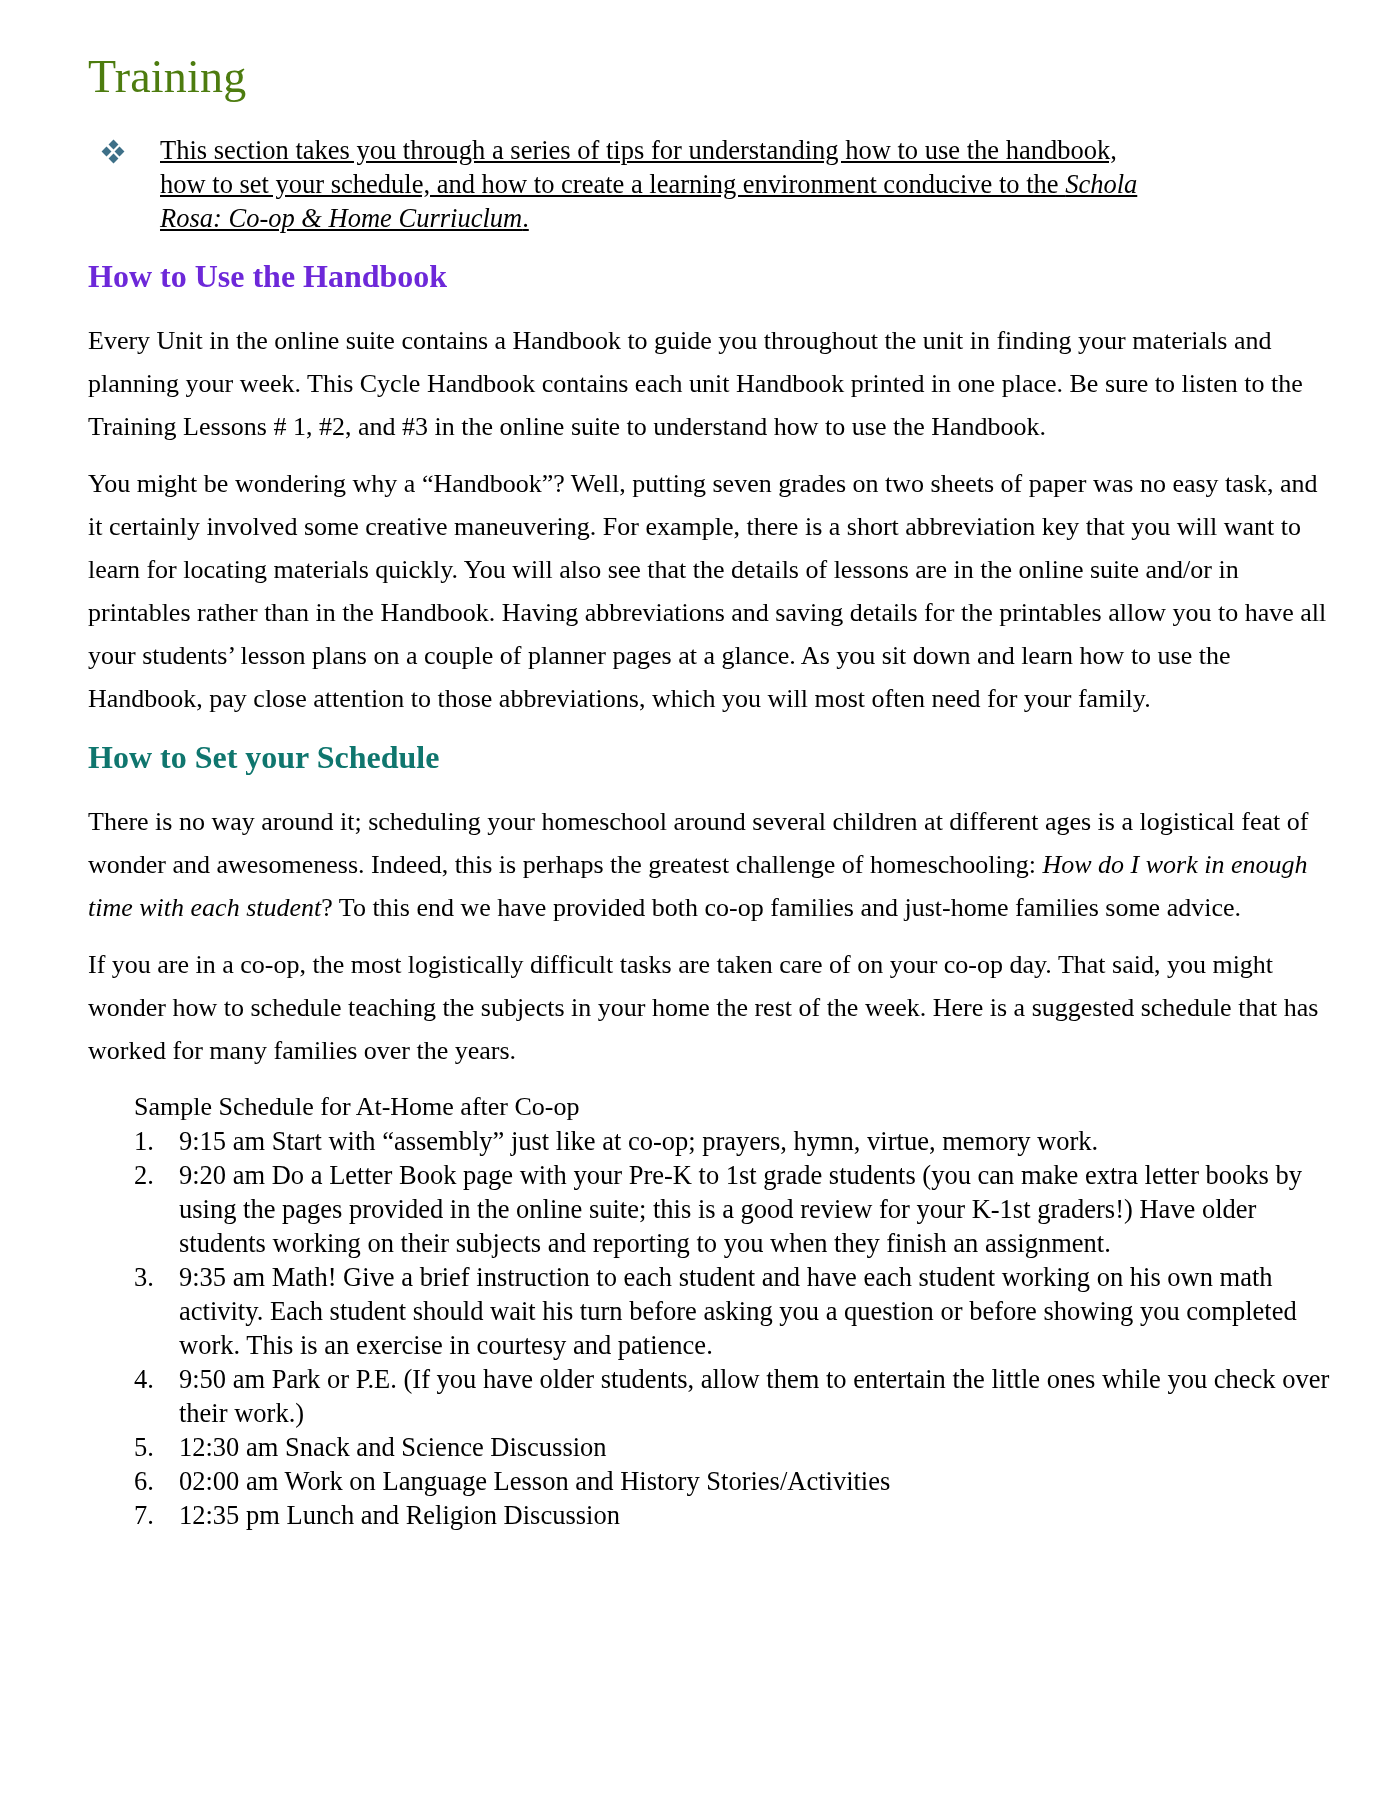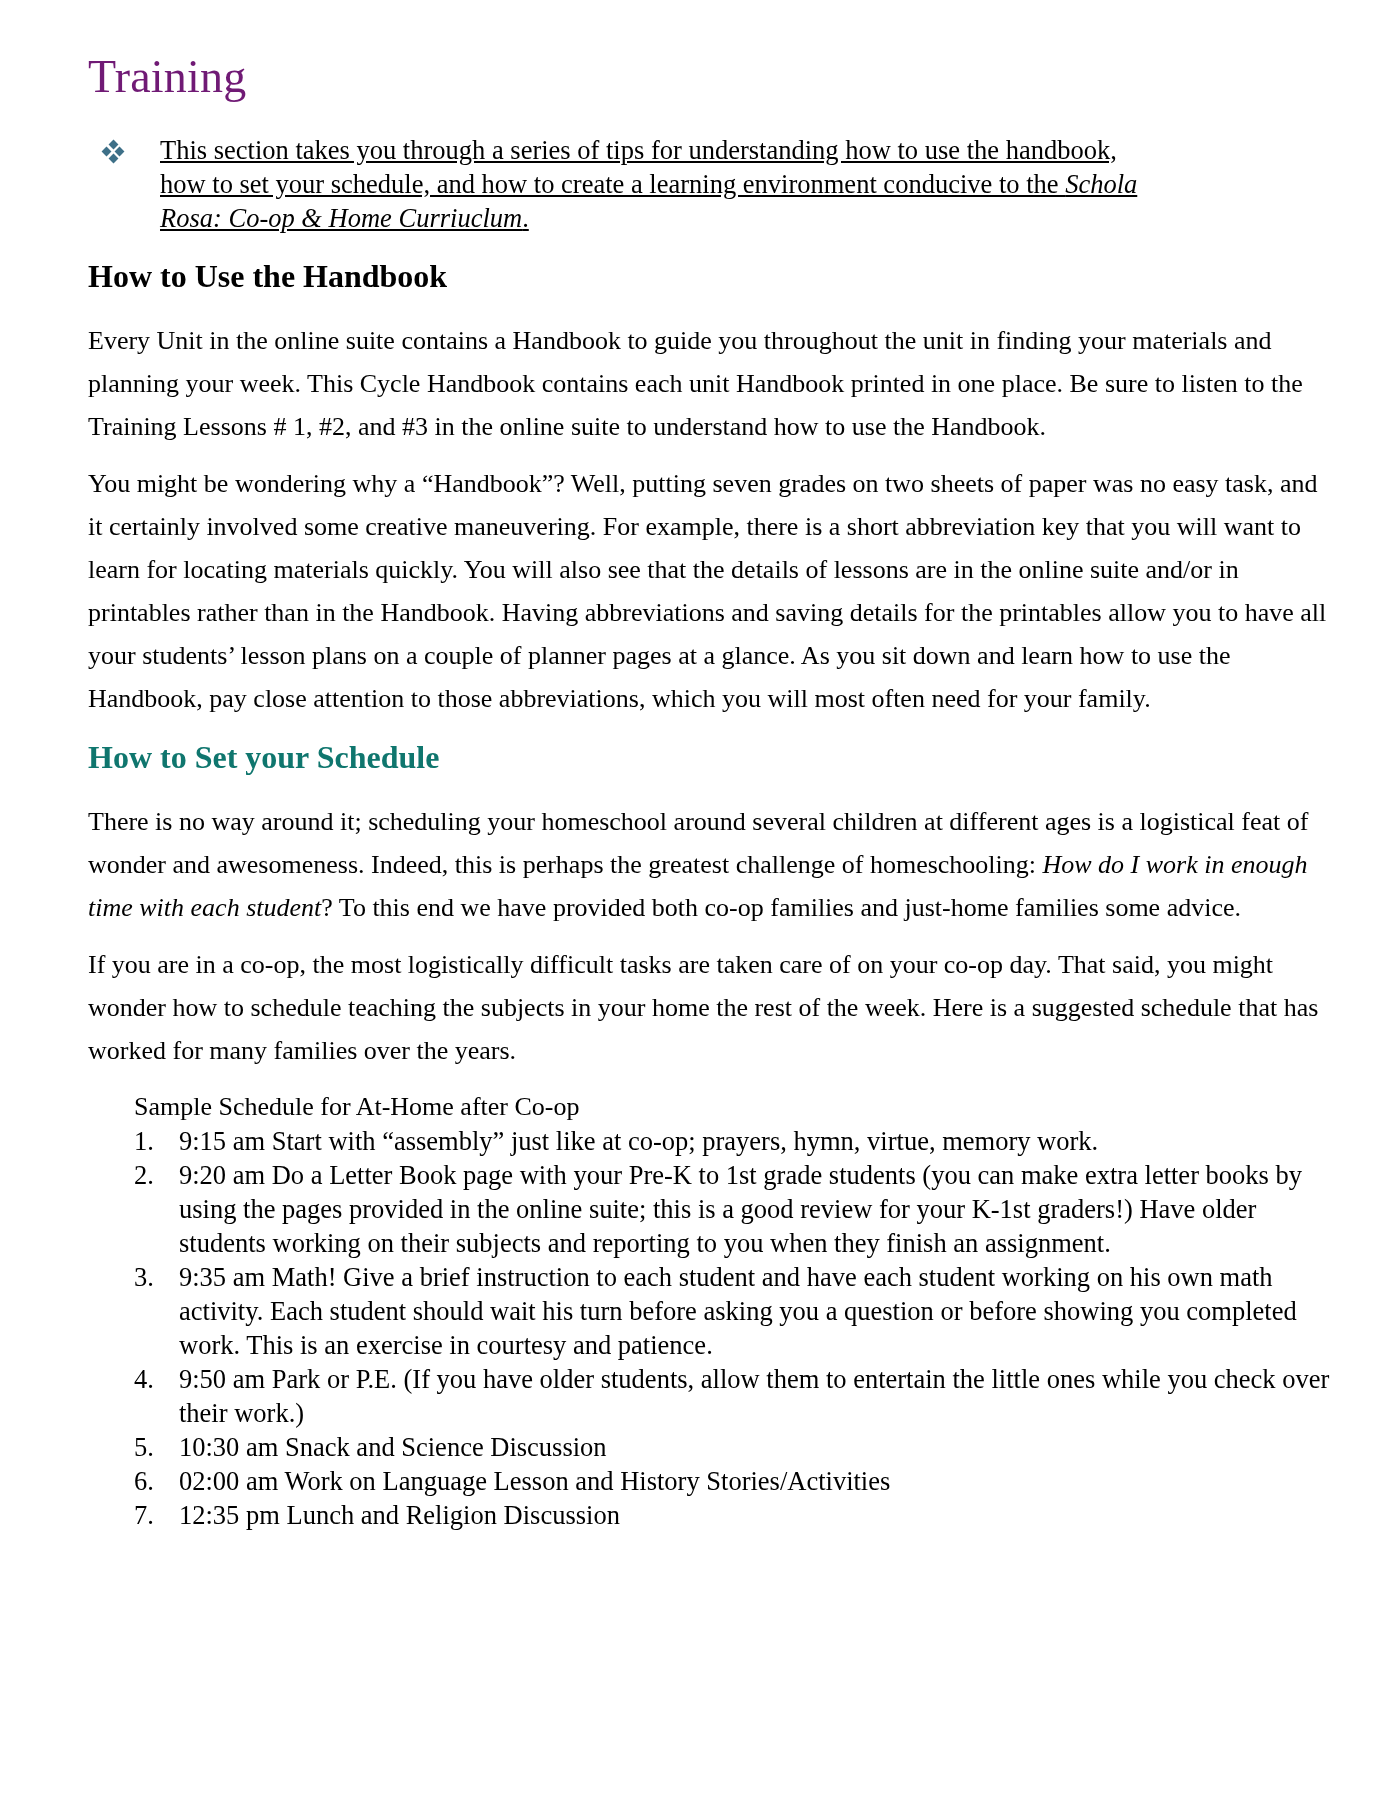--- a/index.html
+++ b/index.html
@@ -111,36 +111,36 @@
     }
     ol.schedule-list .item-text {
       flex: 1;
     }
   </style>
 </head>
 <body>
 
 <div class="page">
 
-  <h1 class="title" style="color: #701a75;">Training</h1>
+  <h1 class="title" style="color: #4d7c0f;">Training</h1>
 
   <div class="intro">
     <span class="bullet-icon">
       <span class="diamond-cluster">
         <span class="d-top" style="background: rgb(62, 112, 136);"></span>
         <span class="d-left" style="background: rgb(62, 112, 136);"></span>
         <span class="d-right" style="background: rgb(62, 112, 136);"></span>
         <span class="d-bottom" style="background: rgb(62, 112, 136);"></span>
       </span>
     </span>
     <div class="intro-text"><span>This section takes you through a series of tips for understanding how to use the handbook, how to set your schedule, and how to create a learning environment conducive to the </span><em>Schola Rosa: Co-op &amp; Home Curriuclum</em><span>.</span></div>
   </div>
 
   <div class="section">
-    <h2 class="section-heading" style="color: #000000;">How to Use the Handbook</h2>
+    <h2 class="section-heading" style="color: #6d28d9;">How to Use the Handbook</h2>
     <p class="body">Every Unit in the online suite contains a Handbook to guide you throughout the unit in finding your materials and planning your week. This Cycle Handbook contains each unit Handbook printed in one place. Be sure to listen to the Training Lessons # 1, #2, and #3 in the online suite to understand how to use the Handbook.</p>
     <p class="body">You might be wondering why a “Handbook”? Well, putting seven grades on two sheets of paper was no easy task, and it certainly involved some creative maneuvering. For example, there is a short abbreviation key that you will want to learn for locating materials quickly. You will also see that the details of lessons are in the online suite and/or in printables rather than in the Handbook. Having abbreviations and saving details for the printables allow you to have all your students’ lesson plans on a couple of planner pages at a glance. As you sit down and learn how to use the Handbook, pay close attention to those abbreviations, which you will most often need for your family.</p>
   </div>
 
   <div class="section">
     <h2 class="section-heading" style="color: #0f766e;">How to Set your Schedule</h2>
     <p class="body"><span>There is no way around it; scheduling your homeschool around several children at different ages is a logistical feat of wonder and awesomeness. Indeed, this is perhaps the greatest challenge of homeschooling: </span><em>How do I work in enough time with each student</em><span>? To this end we have provided both co-op families and just-home families some advice.</span></p>
     <p class="body"><strong>If you are in a co-op</strong><span>, the most logistically difficult tasks are taken care of on your co-op day. That said, you might wonder how to schedule teaching the subjects in your home the rest of the week. Here is a suggested schedule that has worked for many families over the years.</span></p>
   </div>
 
@@ -158,21 +158,21 @@
       <li>
           <span class="num">3.</span>
           <span class="item-text">9:35 am Math! Give a brief instruction to each student and have each student working on his own math activity. Each student should wait his turn before asking you a question or before showing you completed work. This is an exercise in courtesy and patience.</span>
         </li>
       <li>
           <span class="num">4.</span>
           <span class="item-text">9:50 am Park or P.E. (If you have older students, allow them to entertain the little ones while you check over their work.)</span>
         </li>
       <li>
           <span class="num">5.</span>
-          <span class="item-text">10:30 am Snack and Science Discussion</span>
+          <span class="item-text">12:30 am Snack and Science Discussion</span>
         </li>
       <li>
           <span class="num">6.</span>
           <span class="item-text">02:00 am Work on Language Lesson and History Stories/Activities</span>
         </li>
       <li>
           <span class="num">7.</span>
           <span class="item-text">12:35 pm Lunch and Religion Discussion</span>
         </li>
     </ol>

